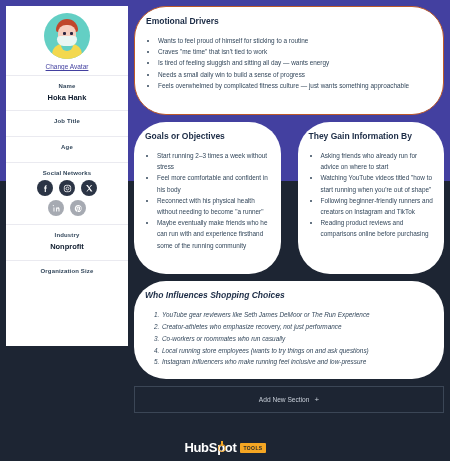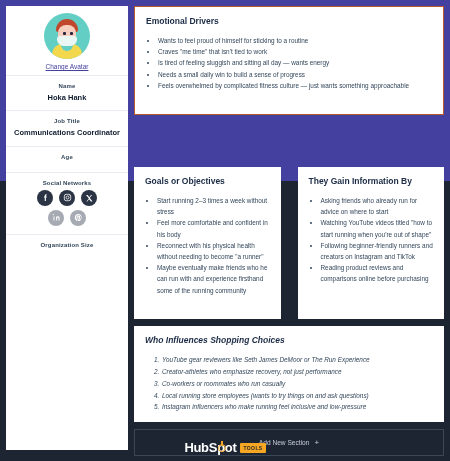--- a/index.html
+++ b/index.html
@@ -26,21 +26,21 @@
   }
 
   
   .sidebar {
     width: 122px;
     flex: 0 0 122px;
     background: #ffffff;
     display: flex;
     flex-direction: column;
     align-items: stretch;
-    height: 444px;
+    height: 340px;
   }
   .avatar-wrap {
     display: flex; flex-direction: column; align-items: center;
     padding: 7px 0 5px 0;
   }
   .avatar {
     width: 46px; height: 46px; border-radius: 50%;
     background: #63cfc4;
     position: relative;
     overflow: hidden;
@@ -111,20 +111,21 @@
     flex: 1 1 auto;
     margin-left: 6px;
     display: flex;
     flex-direction: column;
     gap: 7px;
     height: 449px;
   }
   .card {
     background: #fff;
     padding: 9px 11px 11px 11px;
+    border-radius: 32px;
   }
   .card-title {
     font-size: 8.5px;
     font-weight: bold;
     color: #1b2b45;
     margin-bottom: 9px;
   }
   .card ul, .card ol {
     margin: 0 0 0 12px;
     padding: 0;
@@ -133,21 +134,21 @@
     font-size: 6.4px;
     line-height: 1.75;
     color: #33475b;
   }
   .card ol li { padding-left: 1px; }
 
   #emotional-card {
     border: 1.5px solid #bd5a2b;
     min-height: 109px;
   }
-  .mid-row { display: flex; gap: 17px; margin-top: 45px; }
+  .mid-row { display: flex; gap: 17px; }
   .mid-row .card { flex: 1 1 0; min-height: 152px; }
   #shopping-card { min-height: 96px; font-style: italic; }
   #shopping-card ol { margin-left: 16px; }
   #shopping-card li { line-height: 1.85; }
 
   .add-section {
     border: 1px solid #3b4656;
     color: #c7ced8;
     font-size: 6.6px;
     text-align: center;
@@ -206,21 +207,20 @@
         <div class="change-avatar">Change Avatar</div>
       </div>
 
       <div class="field">
         <div class="field-label">Name</div>
         <div class="field-value">Hoka Hank</div>
       </div>
 
       <div class="field">
         <div class="field-label">Job Title</div>
-        <div class="field-value">Communications Coordinator</div>
       </div>
 
       <div class="field">
         <div class="field-label">Age</div>
       </div>
 
       <div class="field">
         <div class="field-label">Social Networks</div>
         <div class="social-rows">
           <div class="social-row">
@@ -250,20 +250,24 @@
             </div>
             <div class="soc off">
               <svg width="9" height="9" viewBox="0 0 24 24" fill="#fff">
                   <path d="M12 2.5A9.5 9.5 0 008.6 21c-.1-.8-.1-2 .1-2.8l1.2-5s-.3-.6-.3-1.5c0-1.4.8-2.5 1.9-2.5.9 0 1.3.7 1.3 1.5 0 .9-.6 2.3-.9 3.6-.3 1.1.5 2 1.6 2 1.9 0 3.3-2 3.3-5 0-2.6-1.8-4.4-4.5-4.4-3 0-4.8 2.3-4.8 4.6 0 .9.3 1.9.8 2.4.1.1.1.2.1.3l-.3 1.1c0 .2-.1.2-.3.1-1.3-.6-2.1-2.5-2.1-4 0-3.3 2.4-6.3 6.9-6.3 3.6 0 6.4 2.6 6.4 6 0 3.6-2.2 6.4-5.4 6.4-1 0-2-.5-2.4-1.2l-.6 2.5c-.2.8-.8 1.9-1.2 2.6A9.5 9.5 0 1012 2.5z"></path>
                 </svg>
             </div>
           </div>
         </div>
       </div>
 
+      <div class="field">
+        <div class="field-label">Industry</div>
+        <div class="field-value">Nonprofit</div>
+      </div>
 
       <div class="field">
         <div class="field-label">Organization Size</div>
       </div>
 
     </aside>
 
     <main class="main">
 
       <section class="card" id="emotional-card">

